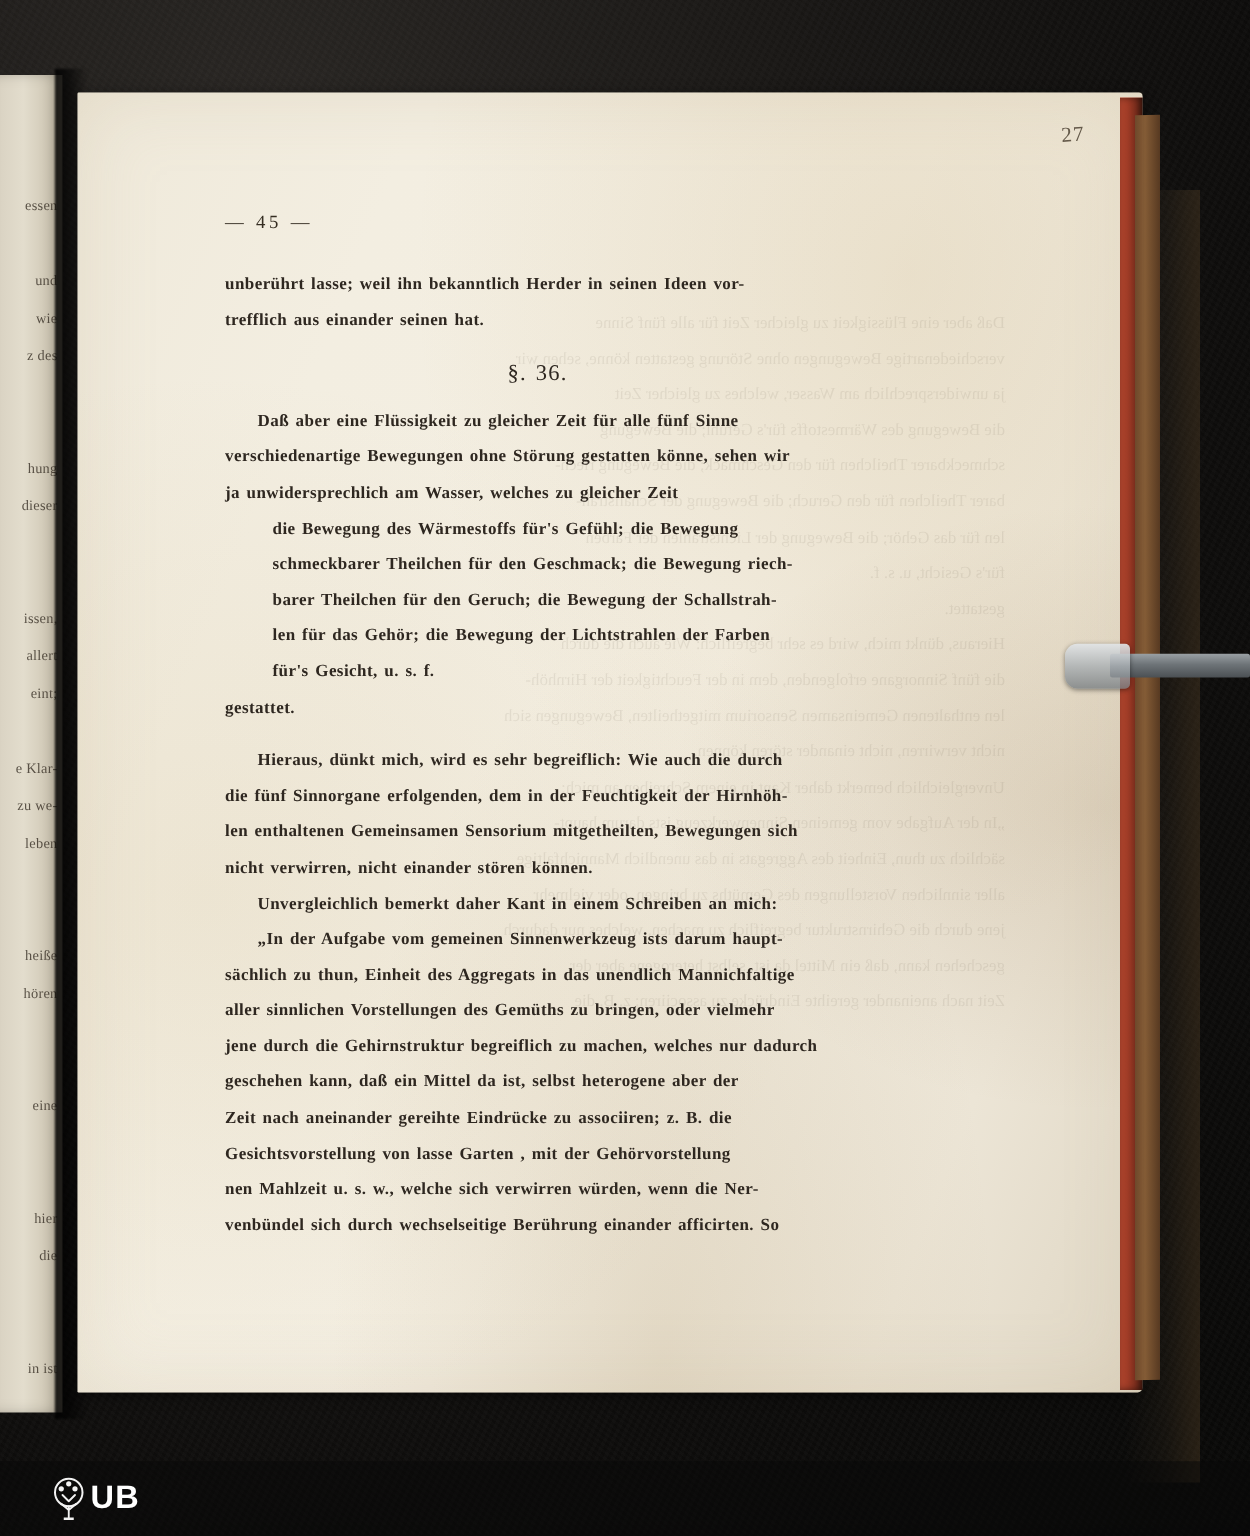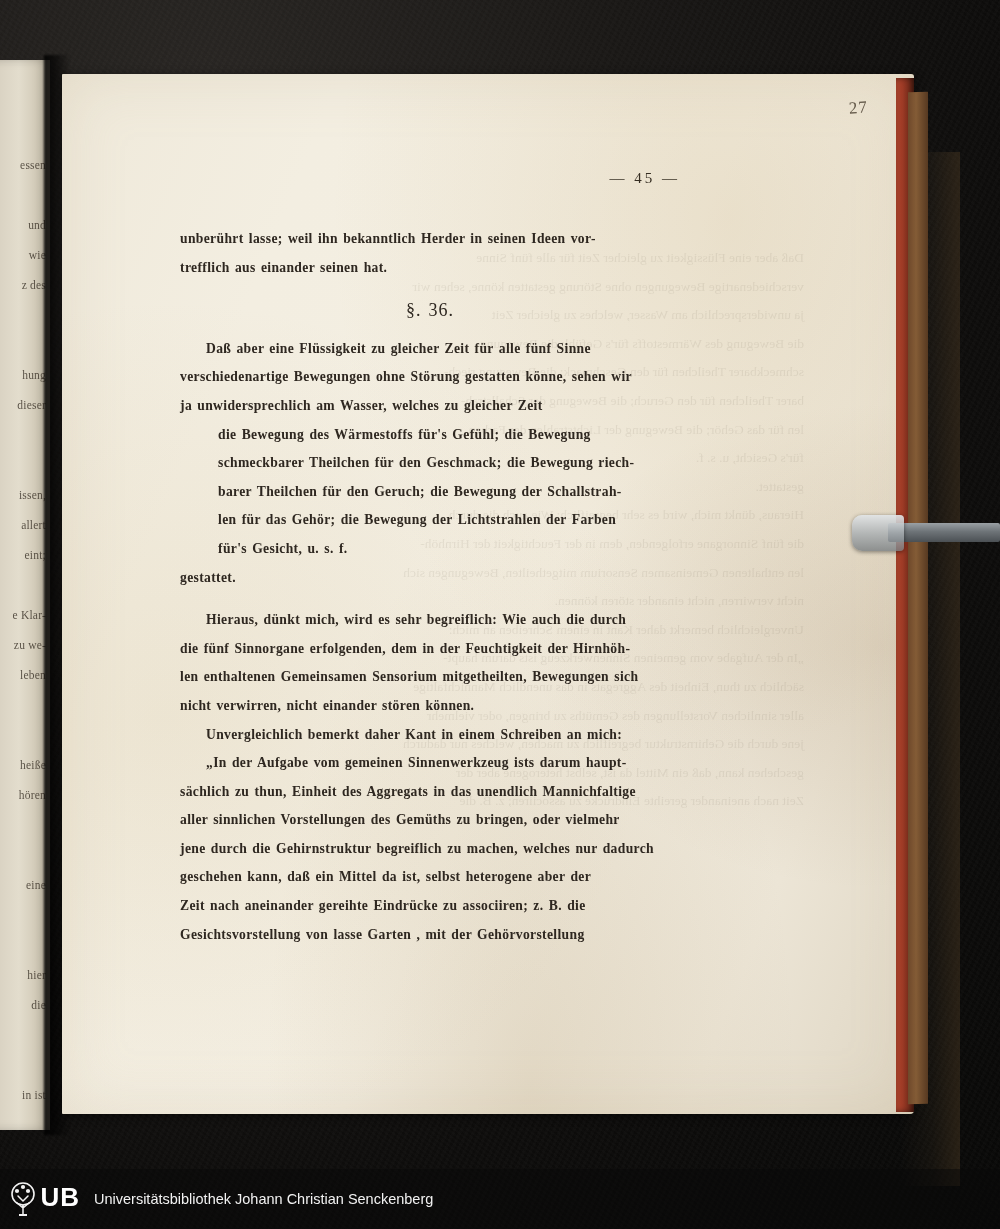--- a/index.html
+++ b/index.html
@@ -137,25 +137,25 @@
   }
 
   
   .textblock{
     position:absolute;
     left:118px; top:96px;
     width:500px;
     color:#2b241b;
   }
   .pagenum{
-    text-align:right;
+    text-align:left;
     font-size:15px;
     letter-spacing:3px;
     color:#352d22;
-    margin-bottom:38px;
+    margin-bottom:26px;
   }
   .fr{
     
     font-family:"Liberation Serif", serif;
     font-size:13.6px;
     line-height:28.6px;
     text-align:justify;
     color:#2e2720;
     letter-spacing:.35px;
     word-spacing:1.5px;
@@ -198,21 +198,21 @@
 
   
   .footer{
     position:absolute;
     left:0; bottom:0;
     width:1000px; height:60px;
     background:rgba(10,10,10,.55);
     display:flex;
     align-items:center;
     gap:14px;
-    padding-left:4px;
+    padding-left:36px;
     box-sizing:border-box;
   }
   .ub-logo{
     width:76px; height:40px;
     position:relative;
     flex:0 0 auto;
   }
   .ub-logo .tree{
     position:absolute; left:2px; top:2px;
     width:34px; height:36px;
@@ -341,20 +341,22 @@
           <p class="indent">Unvergleichlich bemerkt daher Kant in einem Schreiben an mich:</p>
         </div>
         <div>
           <p class="indent">„In der Aufgabe vom gemeinen Sinnenwerkzeug ists darum haupt-</p>
           <p>sächlich zu thun, Einheit des Aggregats in das unendlich Mannichfaltige</p>
           <p>aller sinnlichen Vorstellungen des Gemüths zu bringen, oder vielmehr</p>
           <p>jene durch die Gehirnstruktur begreiflich zu machen, welches nur dadurch</p>
           <p>geschehen kann, daß ein Mittel da ist, selbst heterogene aber der</p>
           <p>Zeit nach aneinander gereihte Eindrücke zu associiren;  z. B. die</p>
           <p>Gesichtsvorstellung von lasse Garten , mit der Gehörvorstellung</p>
+          <p>nen Mahlzeit u. s. w., welche sich verwirren würden, wenn die Ner-</p>
+          <p>venbündel sich durch wechselseitige Berührung einander afficirten.  So</p>
         </div>
       </div>
   </div>
 
   <div class="page-curl"></div>
 </div>
 
 <div class="fore-edge"></div>
 <div class="edge-block"></div>
 
@@ -369,15 +371,14 @@
       <circle cx="17" cy="13" r="11" fill="none" stroke="#ffffff" stroke-width="1.6"></circle>
       <path d="M17 24 L17 33 M17 27 L11 22 M17 27 L23 22 M17 20 L12 15 M17 20 L22 15" stroke="#ffffff" stroke-width="1.5" fill="none" stroke-linecap="round"></path>
       <circle cx="11" cy="10" r="2.1" fill="#ffffff"></circle>
       <circle cx="22" cy="10" r="2.1" fill="#ffffff"></circle>
       <circle cx="17" cy="6" r="2.1" fill="#ffffff"></circle>
       <rect x="13" y="33" width="8" height="2" fill="#ffffff"></rect>
     </svg>
     <span class="ub">UB</span>
   </div>
   <div class="footer-text">
-    <div>Universitätsbibliothek Johann Christian Senckenberg</div>
   </div>
 </div>
 
 </body></html>

